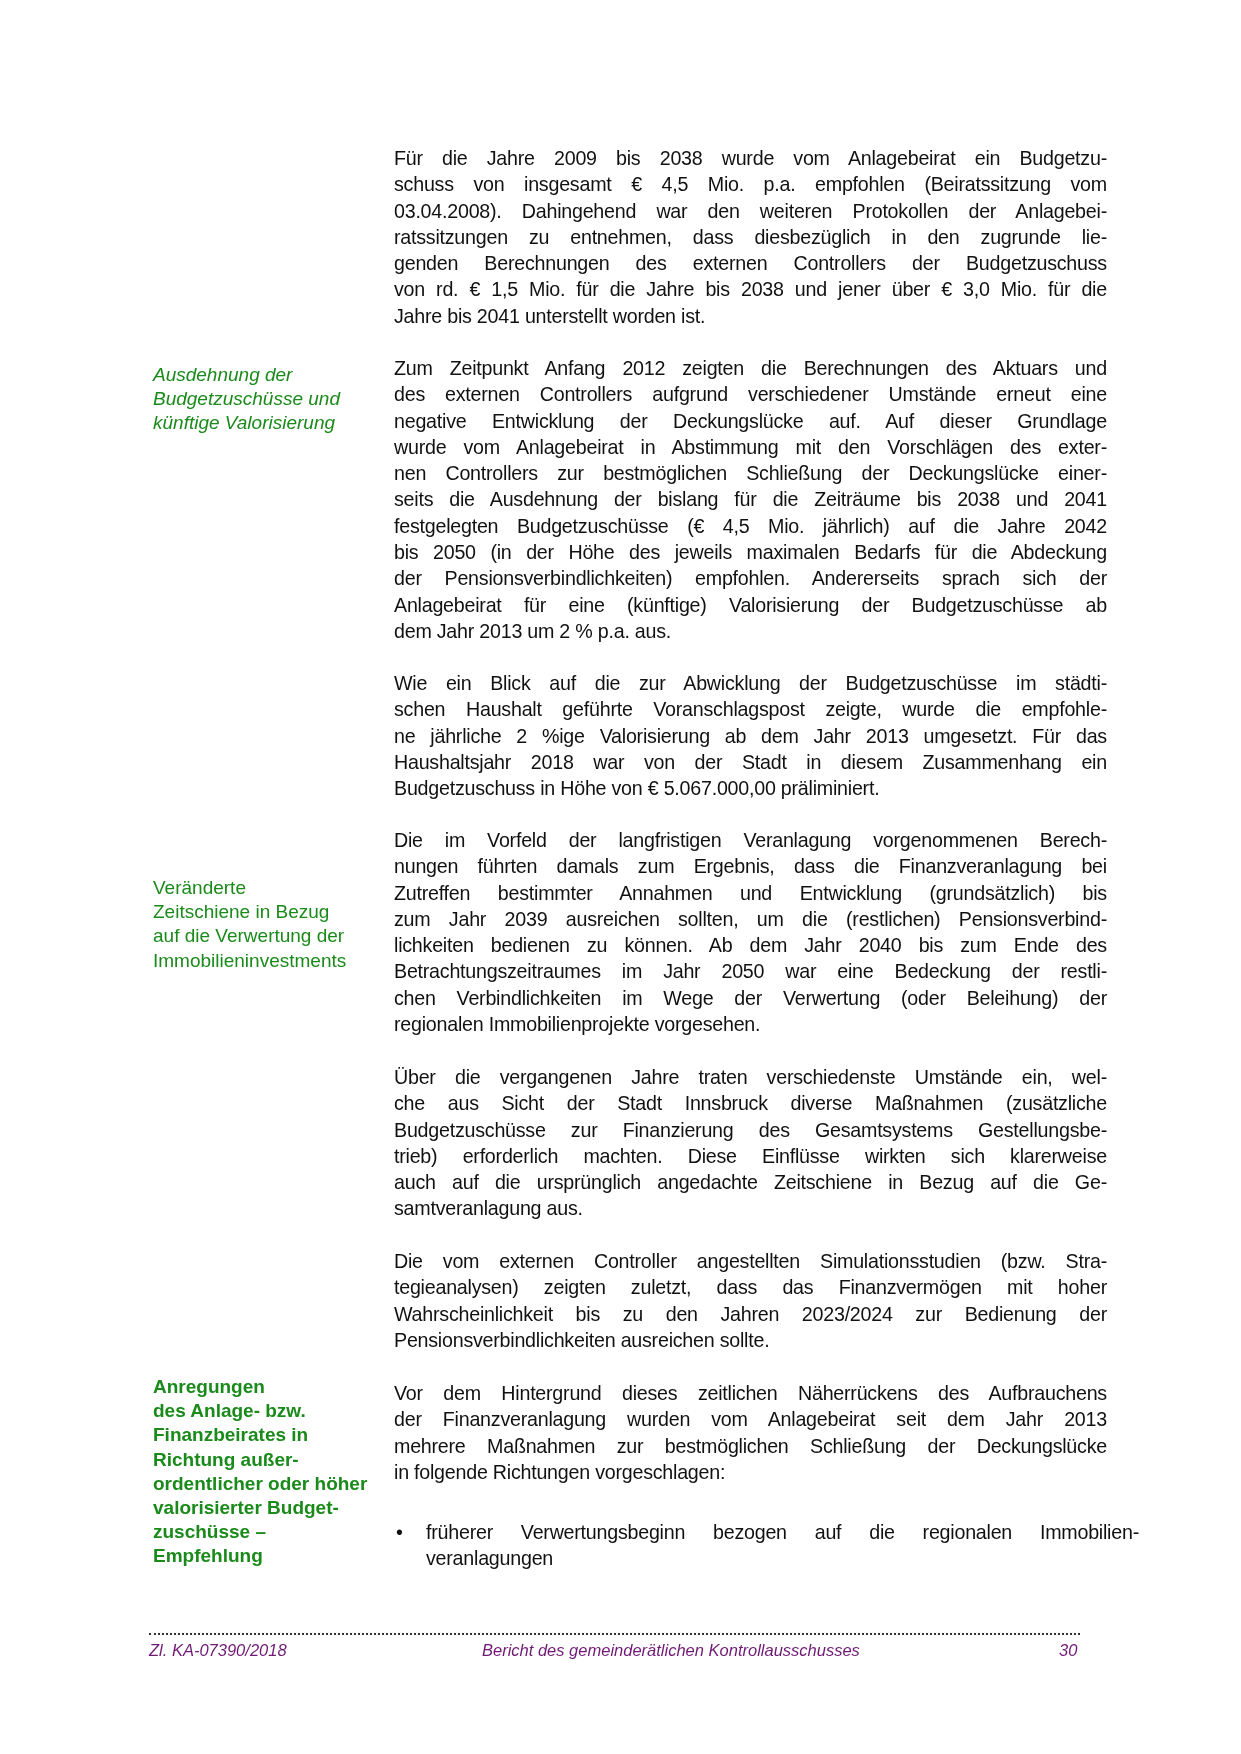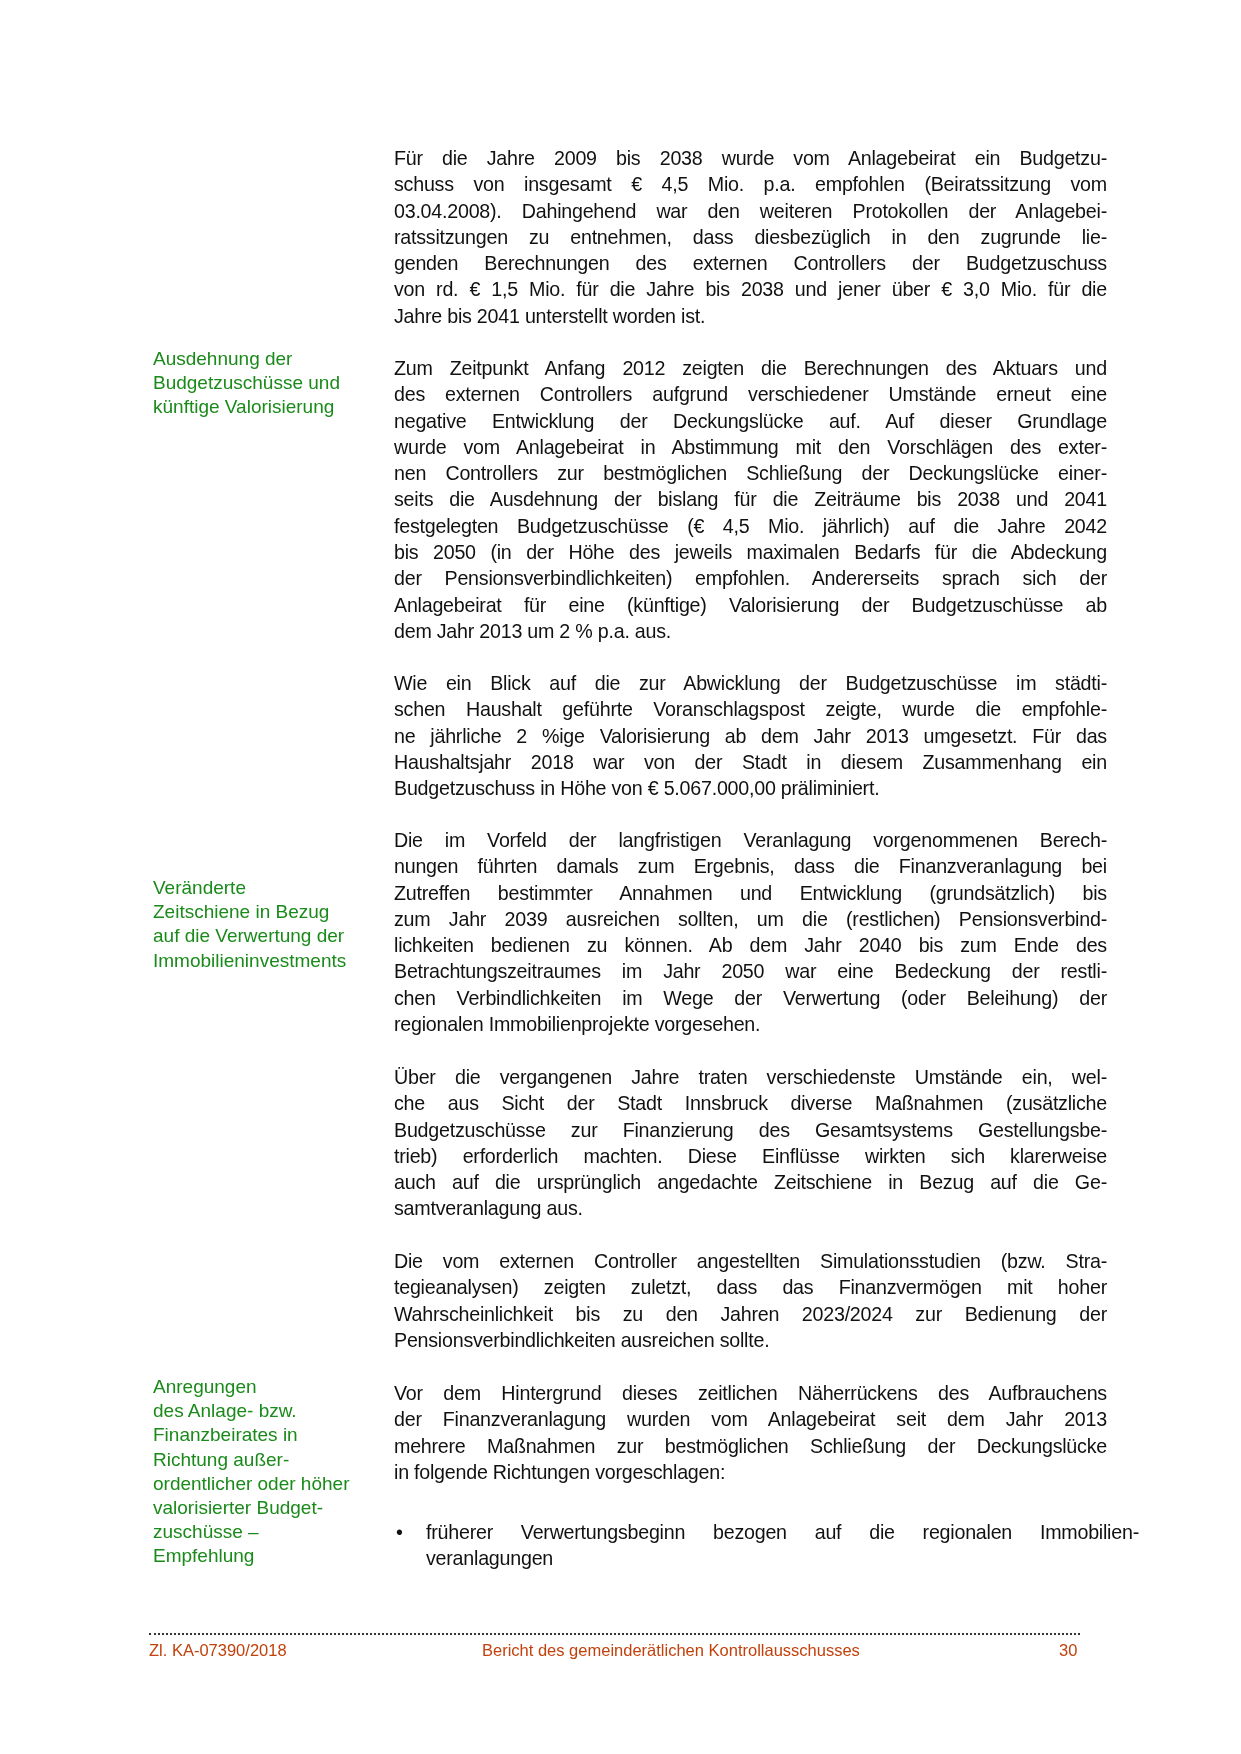--- a/index.html
+++ b/index.html
@@ -21,35 +21,35 @@
     .para .ln { display: block; text-align: justify; text-align-last: justify; white-space: nowrap; overflow: visible; }
     .para .ln.last { text-align-last: left; }
     .bullet-item { position: absolute; left: 394px; width: 735px;
       font-family: "Liberation Sans", sans-serif; font-size: 20.3px; line-height: 26.3px; color:#111;
       letter-spacing: -0.25px; transform: scaleX(0.97); transform-origin: left top; }
     .bullet-item .dot { position: absolute; left: 2px; top: 0; }
     .bullet-item .txt { margin-left: 33px; display:block; }
     .bullet-item .ln { display:block; text-align: justify; text-align-last: justify; white-space: nowrap; }
     .bullet-item .ln.last { text-align-last: left; }
     .footer-rule { position: absolute; left: 149px; width: 931px; top: 1633px; height: 0; border-top: 2px dotted #333; }
-    .footer { position: absolute; top: 1641px; font-family: "Liberation Sans", sans-serif; font-size: 16.5px; color: #c2410c; }
+    .footer { position: absolute; top: 1641px; font-family: "Liberation Sans", sans-serif; font-size: 16.5px; color: #701a75; font-style: italic; }
   </style>
 </head>
 <body>
 
 <div class="page">
 
-  <div class="margin-note" style="top:347px;">Ausdehnung der
+  <div class="margin-note" style="top:363px;font-style:italic;">Ausdehnung der
 Budgetzuschüsse und
 künftige Valorisierung</div>
   <div class="margin-note" style="top:832px;margin-top:44px;">Veränderte
 Zeitschiene in Bezug
 auf die Verwertung der
 Immobilieninvestments</div>
-  <div class="margin-note" style="top:1375px;">Anregungen
+  <div class="margin-note" style="top:1375px;font-weight:bold;">Anregungen
 des Anlage- bzw.
 Finanzbeirates in
 Richtung außer-
 ordentlicher oder höher
 valorisierter Budget-
 zuschüsse –
 Empfehlung</div>
 
   <div class="para" style="top:145px;">
     <span class="ln">Für die Jahre 2009 bis 2038 wurde vom Anlagebeirat ein Budgetzu-</span>

